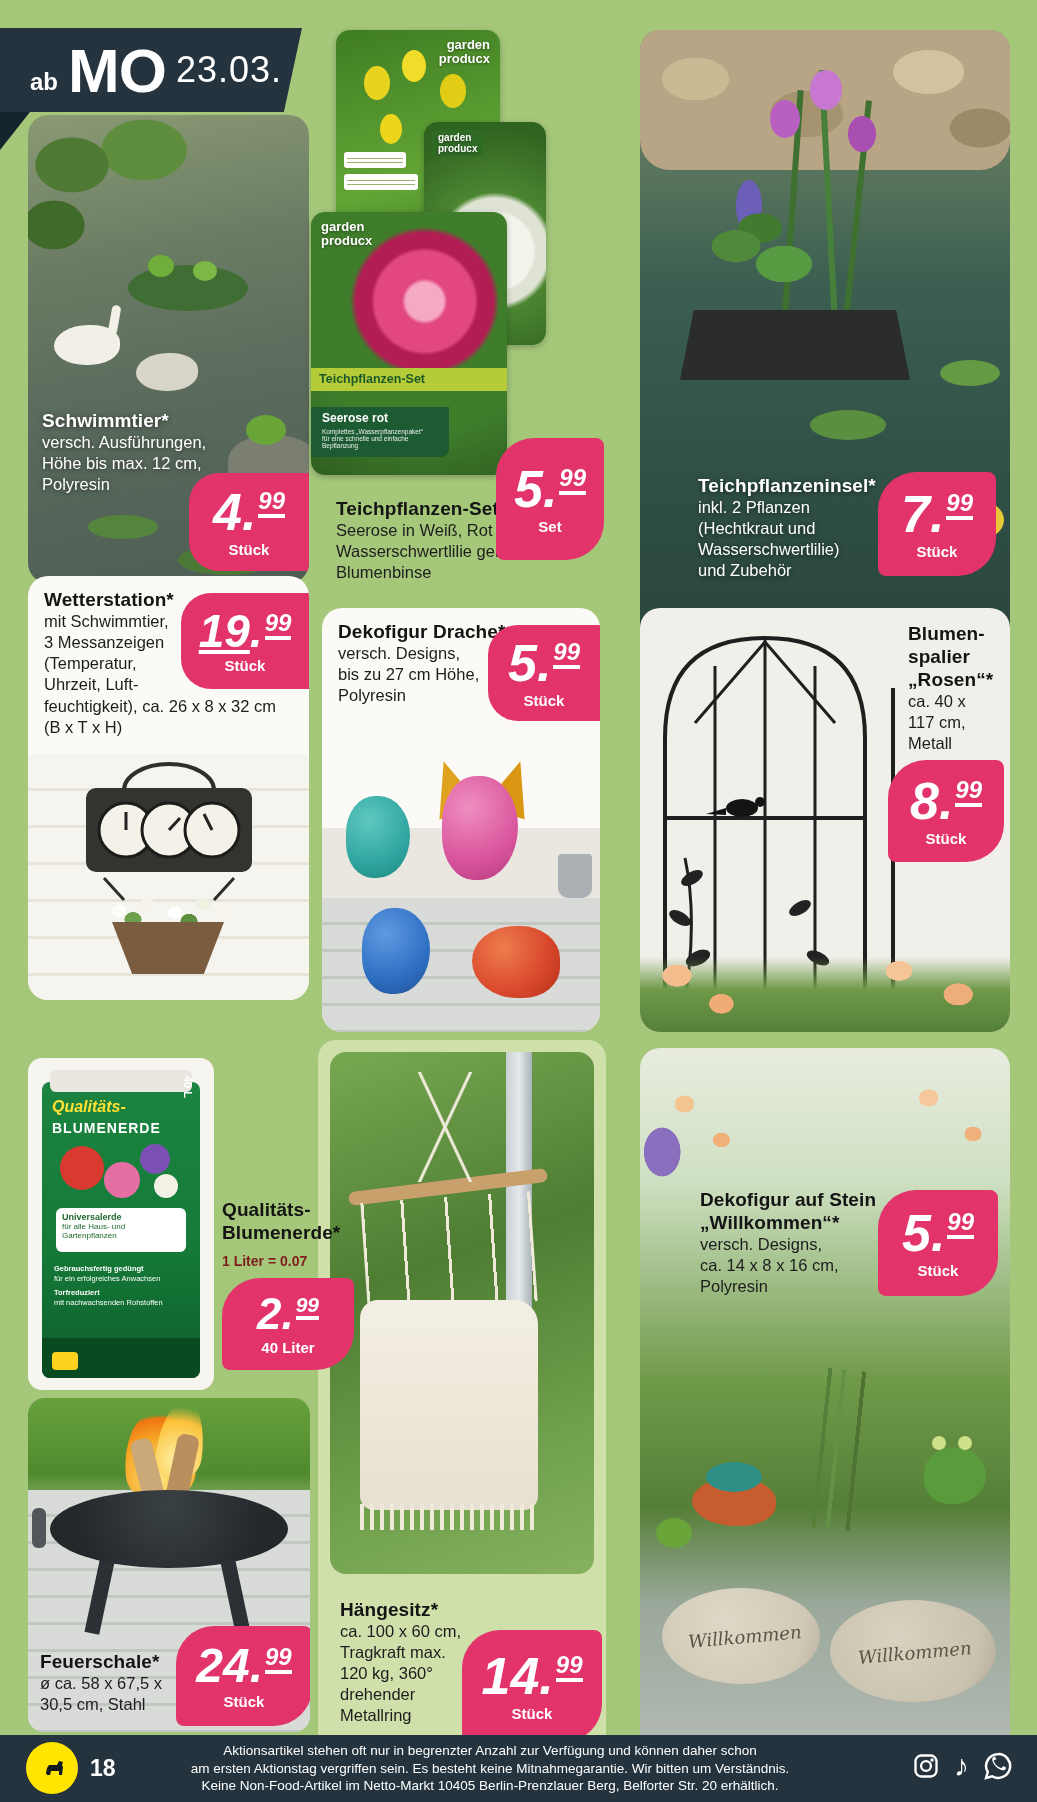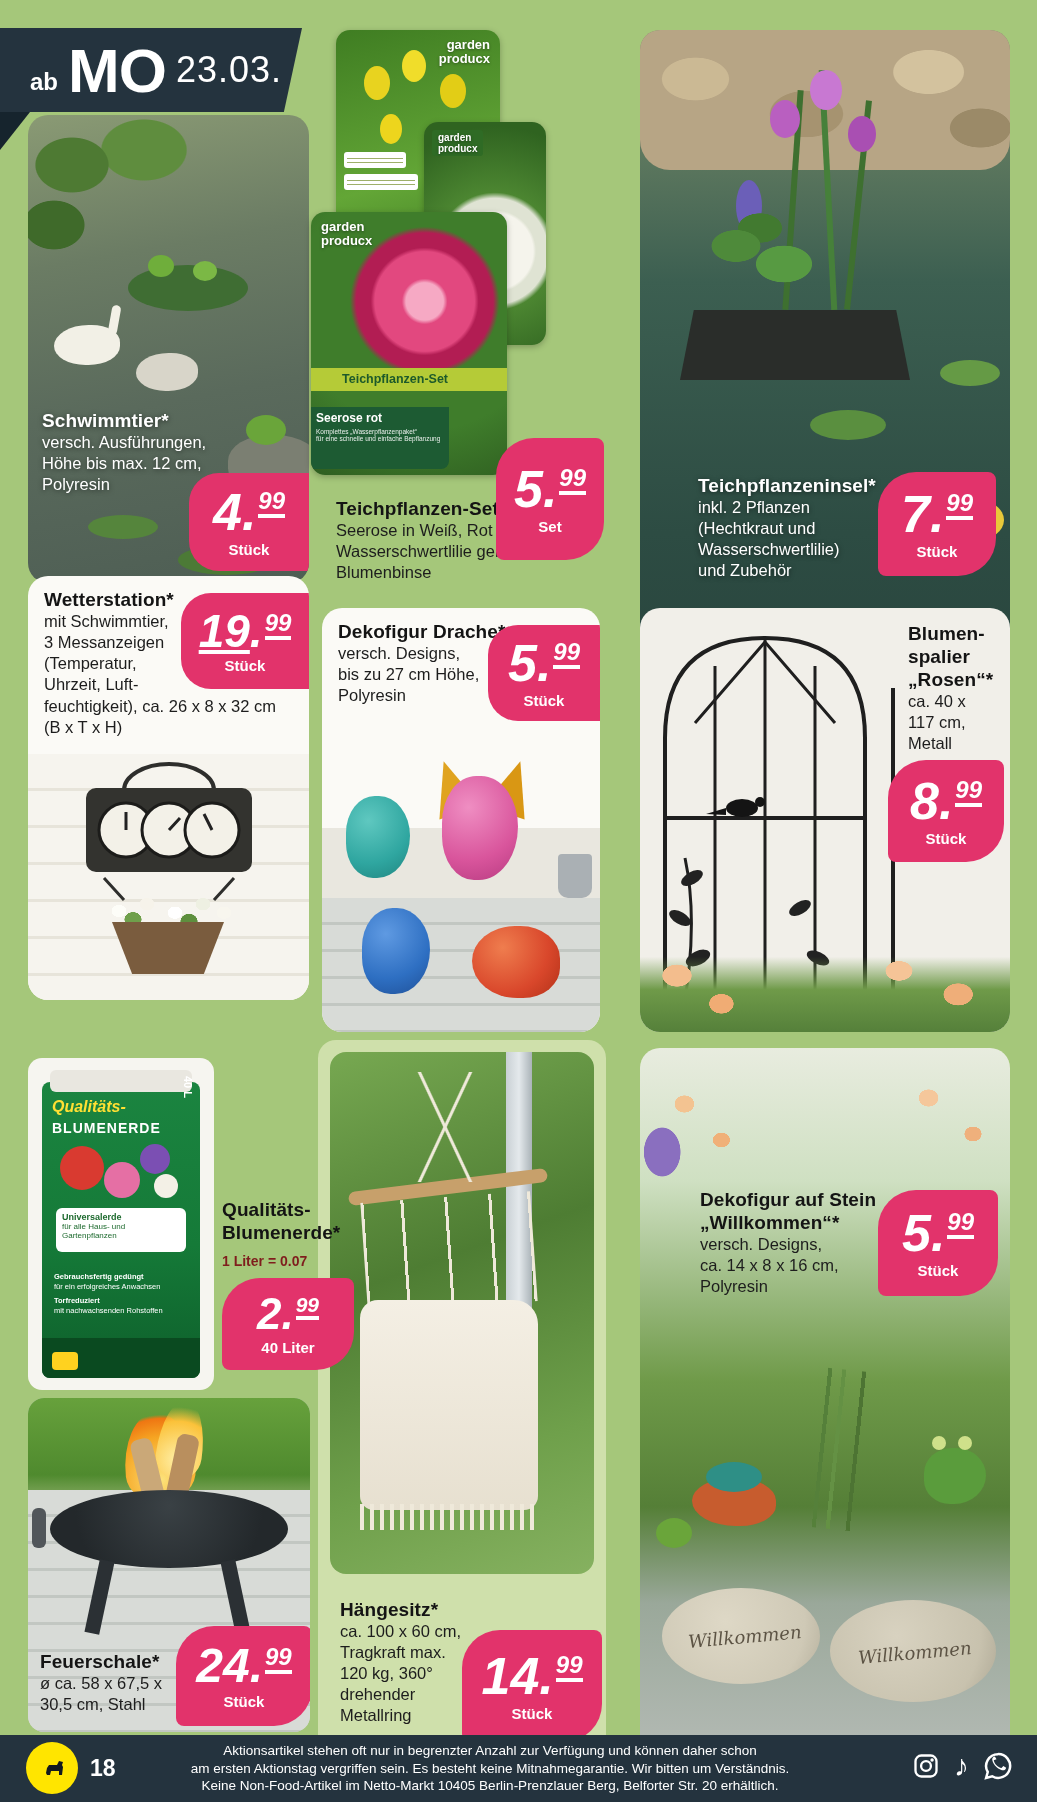--- a/index.html
+++ b/index.html
@@ -102,24 +102,24 @@
           <div>garden</div>
           <div>producx</div>
         </div>
     </div>
   </div>
   <div class="pack" style="left:311px;top:212px;width:196px;height:263px;background:radial-gradient(circle at 58% 34%,#f6a9c4 0 9%,#e2487f 11% 24%,#b21d53 26% 33%,#3f7d2b 36% 62%,#2e5d20);z-index:3;">
     <div class="brand" style="left:10px;top:8px;">
         <div>garden</div>
         <div>producx</div>
       </div>
-    <div class="abs" style="left:0;top:156px;width:196px;height:23px;background:#b5cb37;padding-left:23px;">
+    <div class="abs" style="left:0;top:156px;width:196px;height:23px;background:#b5cb37;">
       <div class="striptxt">Teichpflanzen-Set</div>
     </div>
-    <div class="abs" style="left:0;top:195px;width:138px;height:62px;background:#1d5b33;border-radius:0 0 8px 0;color:#fff;padding:4px 5px;box-sizing:border-box;">
+    <div class="abs" style="left:0;top:195px;width:138px;height:50px;background:#1d5b33;border-radius:0 0 8px 0;color:#fff;padding:4px 11px;box-sizing:border-box;">
       <div style="font-size:12px;font-weight:700;">Seerose rot</div>
       <div style="font-size:6.5px;margin-top:3px;opacity:.9;">Komplettes „Wasserpflanzenpaket“</div>
       <div style="font-size:6.5px;opacity:.9;">für eine schnelle und einfache Bepflanzung</div>
     </div>
   </div>
 
   <div class="tblock" style="left:336px;top:497px;width:250px;">
     <div class="pname">Teichpflanzen-Set*</div>
     <div class="pdesc">Seerose in Weiß, Rot oder</div>
     <div class="pdesc">Wasserschwertlilie gelb</div>
@@ -256,21 +256,21 @@
       <div class="blob" style="left:18px;top:64px;width:44px;height:44px;background:#d93a30;"></div>
       <div class="blob" style="left:62px;top:80px;width:36px;height:36px;background:#e56fa4;"></div>
       <div class="blob" style="left:98px;top:62px;width:30px;height:30px;background:#7b4fb3;"></div>
       <div class="blob" style="left:112px;top:92px;width:24px;height:24px;background:#f3f0e6;"></div>
       <div class="abs" style="left:14px;top:126px;width:130px;height:44px;background:#fff;border-radius:6px;padding:4px 6px;box-sizing:border-box;color:#1d6a2e;">
         <div style="font-size:9px;font-weight:700;">Universalerde</div>
         <div style="font-size:8px;">für alle Haus- und</div>
         <div style="font-size:8px;">Gartenpflanzen</div>
       </div>
       <div class="abs" style="left:12px;top:182px;color:#fff;font-size:7.5px;line-height:10px;">
-        <div style="font-weight:700;margin-top:8px;">Gebrauchsfertig gedüngt</div>
+        <div style="font-weight:700;">Gebrauchsfertig gedüngt</div>
         <div>für ein erfolgreiches Anwachsen</div>
         <div style="font-weight:700;margin-top:4px;">Torfreduziert</div>
         <div>mit nachwachsenden Rohstoffen</div>
       </div>
       <div class="abs" style="left:0;bottom:0;width:158px;height:40px;background:#0a4a20;border-radius:0 0 8px 8px;"></div>
       <div class="blob" style="left:10px;bottom:8px;width:26px;height:18px;background:#ffd21f;border-radius:4px;"></div>
     </div>
   </div>
 
   <div class="tblock" style="left:222px;top:1198px;width:130px;">

